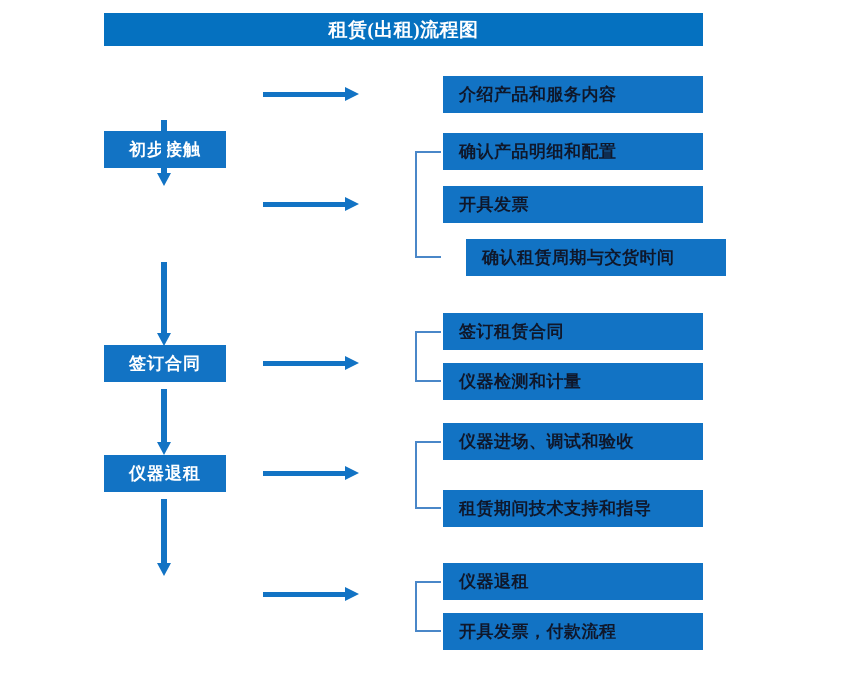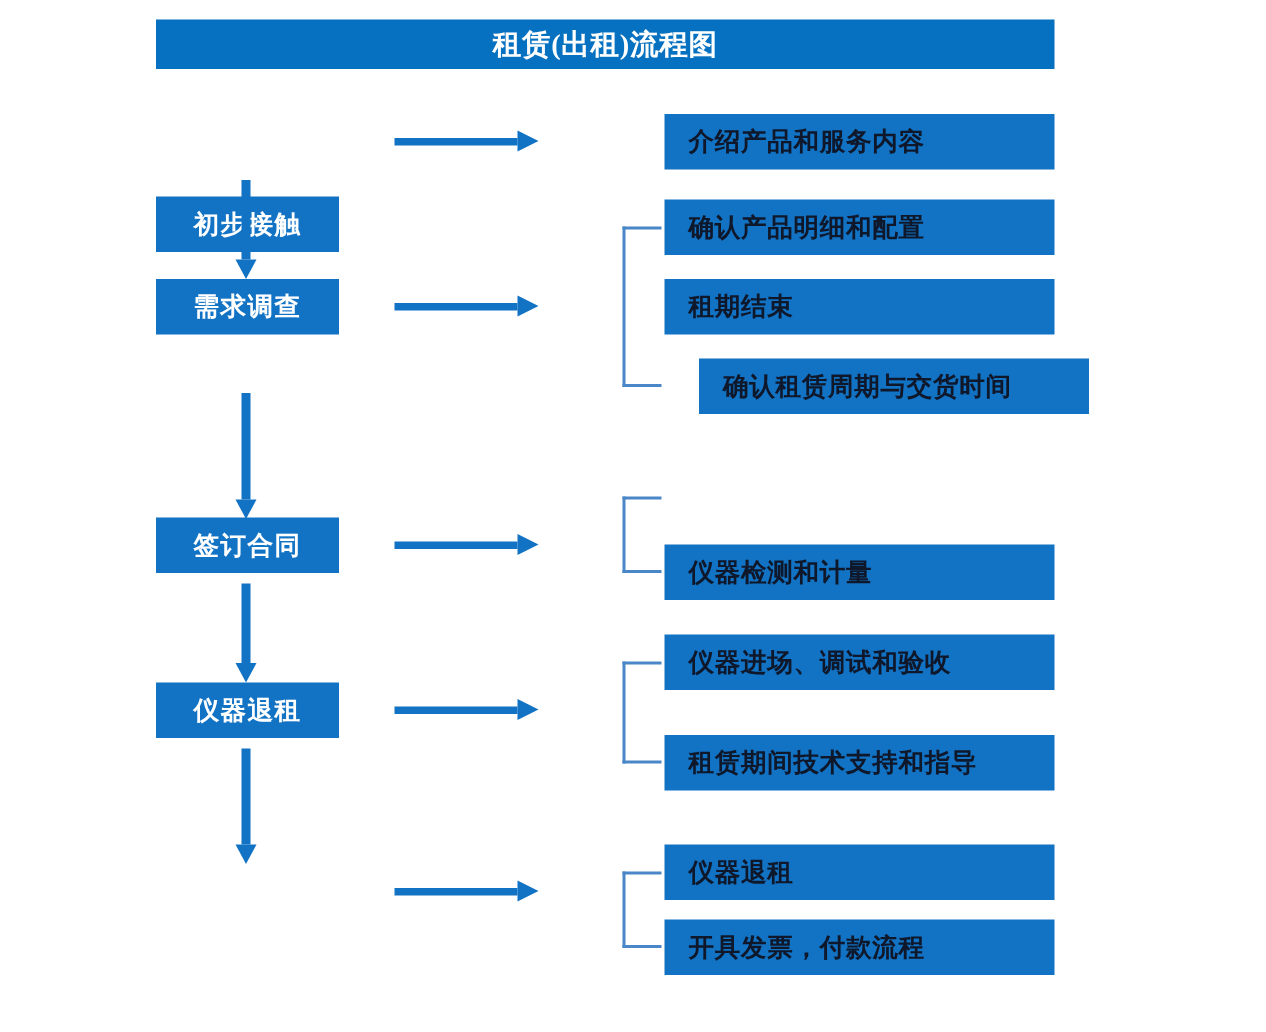--- a/index.html
+++ b/index.html
@@ -132,21 +132,20 @@
   }
 </style>
 </head>
 <body>
 
 <div id="flowchart">
 
   <div class="title-bar">租赁(出租)流程图</div>
 
   <div class="stage-box" style="top:92px;margin-top:39px;">初步接触</div>
-  <div class="stage-box" style="top:186px;">需求调查</div>
   <div class="stage-box" style="top:345px;">签订合同</div>
   <div class="stage-box" style="top:455px;">仪器退租</div>
 
   <div class="v-arrow" style="top:120px; height:66px;">
     <div class="shaft" style="height:53px;"></div>
     <div class="head"></div>
   </div>
   <div class="v-arrow" style="top:262px; height:84px;">
     <div class="shaft" style="height:71px;"></div>
     <div class="head"></div>
@@ -182,23 +181,24 @@
   </div>
 
   <div class="bracket" style="top:151px; height:107px;"></div>
   <div class="bracket" style="top:331px; height:51px;"></div>
   <div class="bracket" style="top:441px; height:68px;"></div>
   <div class="bracket" style="top:581px; height:51px;"></div>
 
   <div class="detail-box" style="top:76px;">介绍产品和服务内容</div>
 
   <div class="detail-box" style="top:133px;">确认产品明细和配置</div>
-  <div class="detail-box" style="top:186px;">租期结束</div>
+  <div class="detail-box" style="top:186px;">开具发票</div>
   <div class="detail-box" style="top:239px;margin-left:23px;">确认租赁周期与交货时间</div>
 
+  <div class="detail-box" style="top:313px;">签订租赁合同</div>
   <div class="detail-box" style="top:363px;">仪器检测和计量</div>
 
   <div class="detail-box" style="top:423px;">仪器进场、调试和验收</div>
   <div class="detail-box" style="top:490px;">租赁期间技术支持和指导</div>
 
   <div class="detail-box" style="top:563px;">仪器退租</div>
   <div class="detail-box" style="top:613px;">开具发票，付款流程</div>
 
 </div>
 

